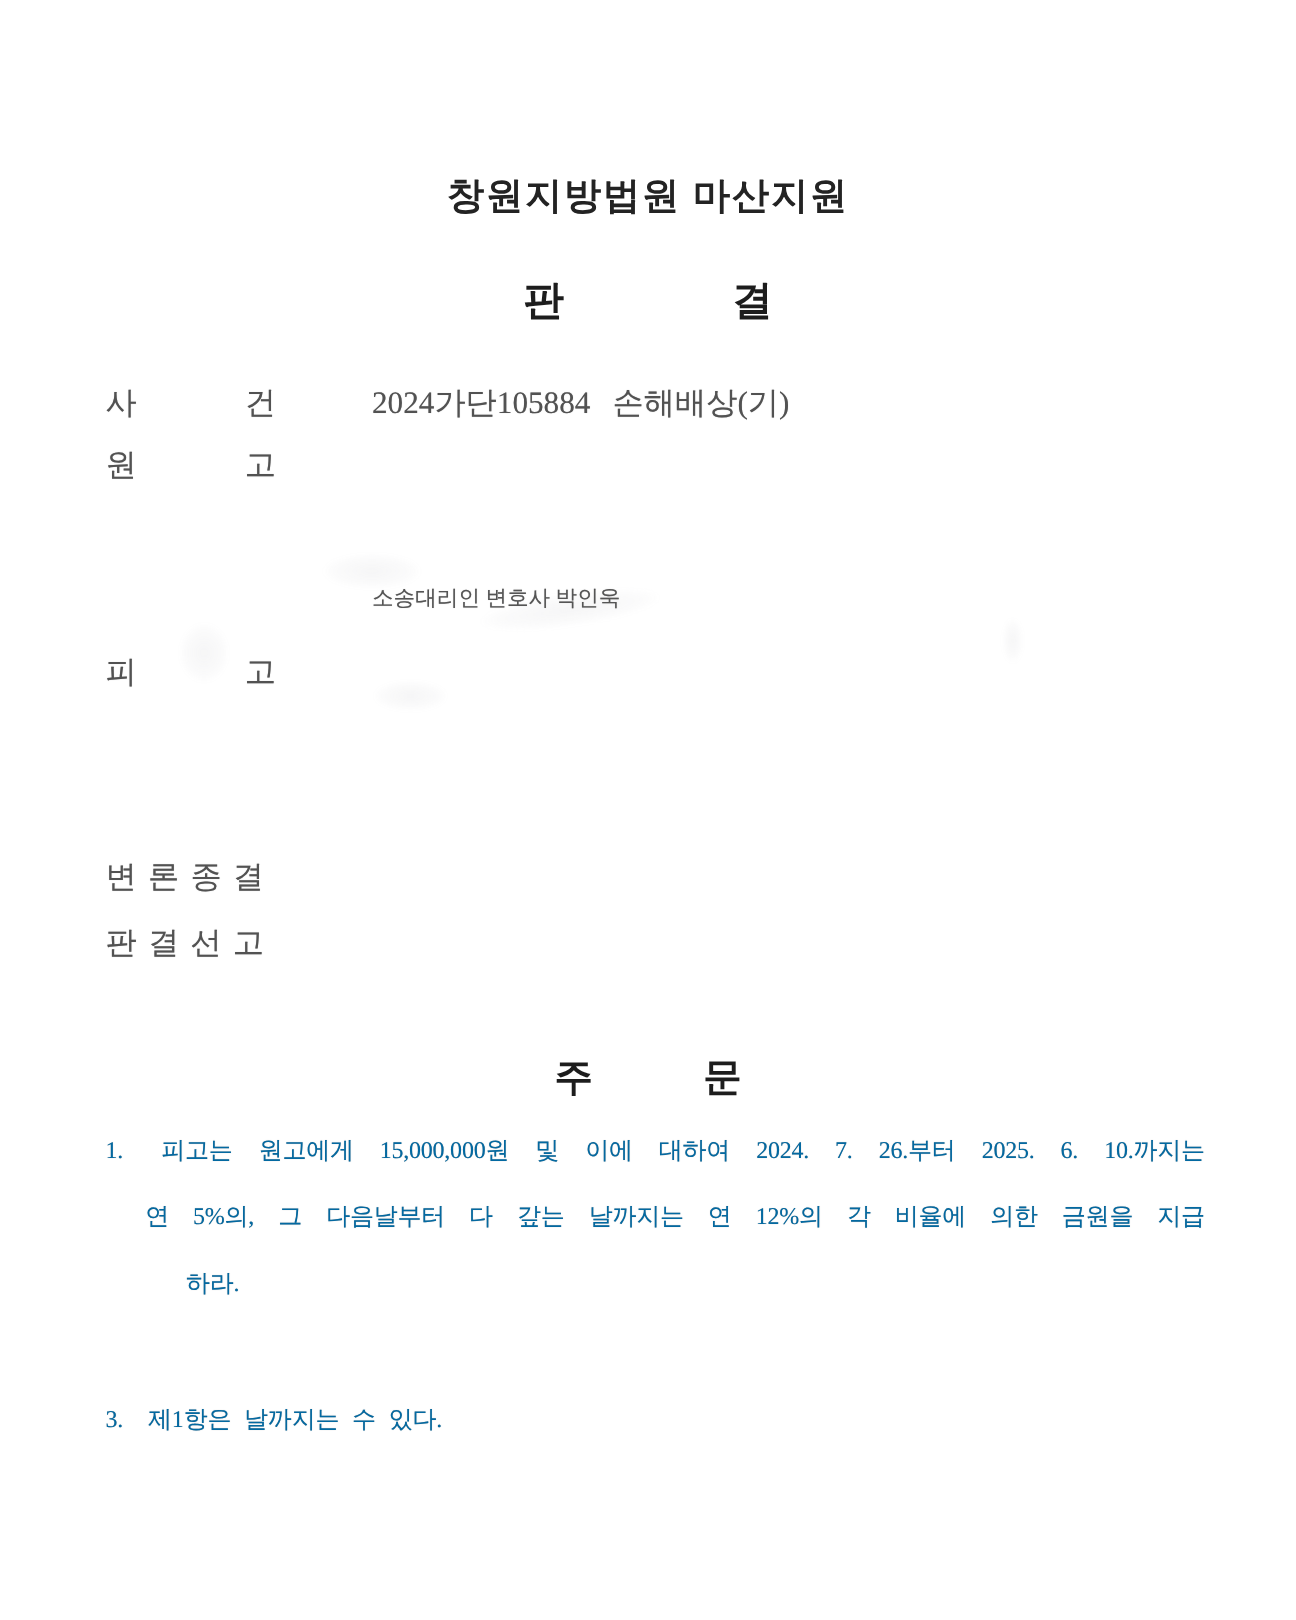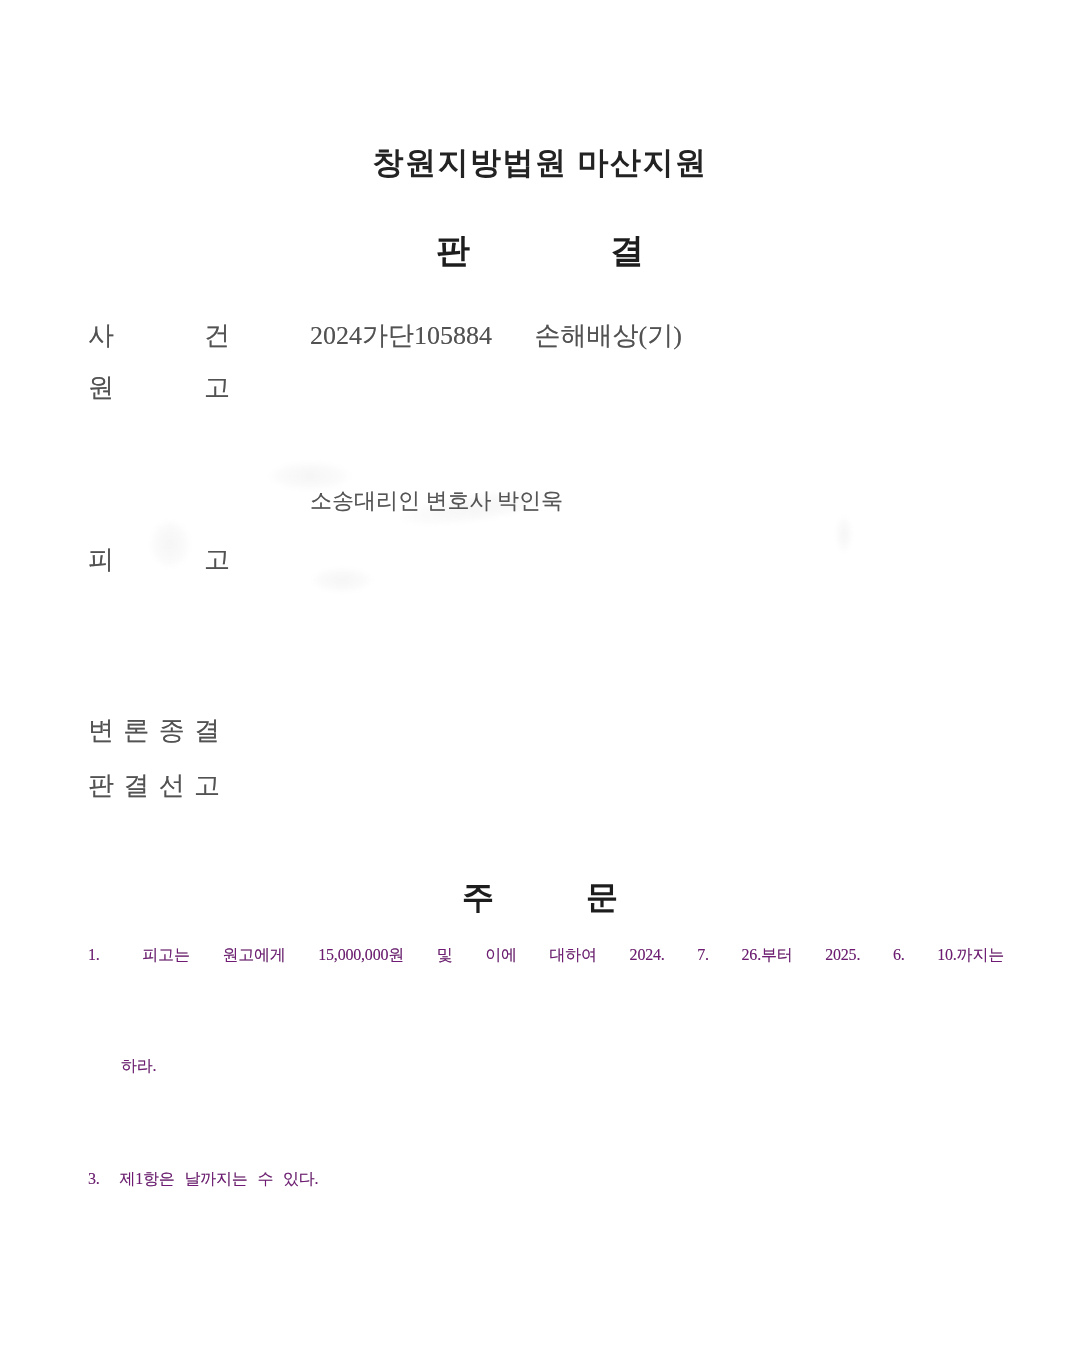--- a/index.html
+++ b/index.html
@@ -56,38 +56,38 @@
     color: #525252;
     text-shadow: 0 0 0.6px rgba(90,90,90,0.55);
   }
   .label-2, .label-4 {
     display: flex;
     justify-content: space-between;
   }
   .label-2 { width: 142px; }
   .label-4 { width: 132px; }
   .field-value { margin-left: 80px; white-space: nowrap; }
-  .case-type { margin-left: 36px; }
+  .case-type { margin-left: 12px; }
 
   .counsel-line {
     position: absolute;
     left: 310px; top: 486px;
-    font-size: 22px;
+    font-size: 18px;
     color: #555555;
     text-shadow: 0 0 0.6px rgba(90,90,90,0.55);
     white-space: nowrap;
   }
 
   
   .order-line {
     position: absolute;
     left: 88px; width: 916px;
-    font-size: 16px;
+    font-size: 20px;
     letter-spacing: -0.2px;
-    color: #701a75;
+    color: #0369a1;
     text-shadow: 0 0 0.6px rgba(80,80,80,0.5);
     word-spacing: 6px;
     white-space: nowrap;
   }
   .order-line.justify {
     white-space: normal;
     text-align: justify;
     text-align-last: justify;
   }
   .order-line.indent { left: 121px; width: 883px; }
@@ -168,22 +168,25 @@
   <div class="order-heading">
     <span>주</span>
     <span>문</span>
   </div>
 
   <div class="order-line justify" style="top:945px;">
     <span class="order-num">1.</span>
     <span>피고는 원고에게 15,000,000원 및 이에 대하여 2024. 7. 26.부터 2025. 6. 10.까지는</span>
   </div>
 
+  <div class="order-line justify indent" style="top:1000px;">
+    <span>연 5%의, 그 다음날부터 다 갚는 날까지는 연 12%의 각 비율에 의한 금원을 지급</span>
+  </div>
 
-  <div class="order-line indent" style="top:1056px;">
+  <div class="order-line indent" style="top:1056px;margin-left:34px;">
     <span>하라.</span>
   </div>
 
 
   <div class="order-line" style="top:1169px;">
     <span class="order-num">3.</span>
     <span>제1항은 날까지는 수 있다.</span>
   </div>
 
 </div>

